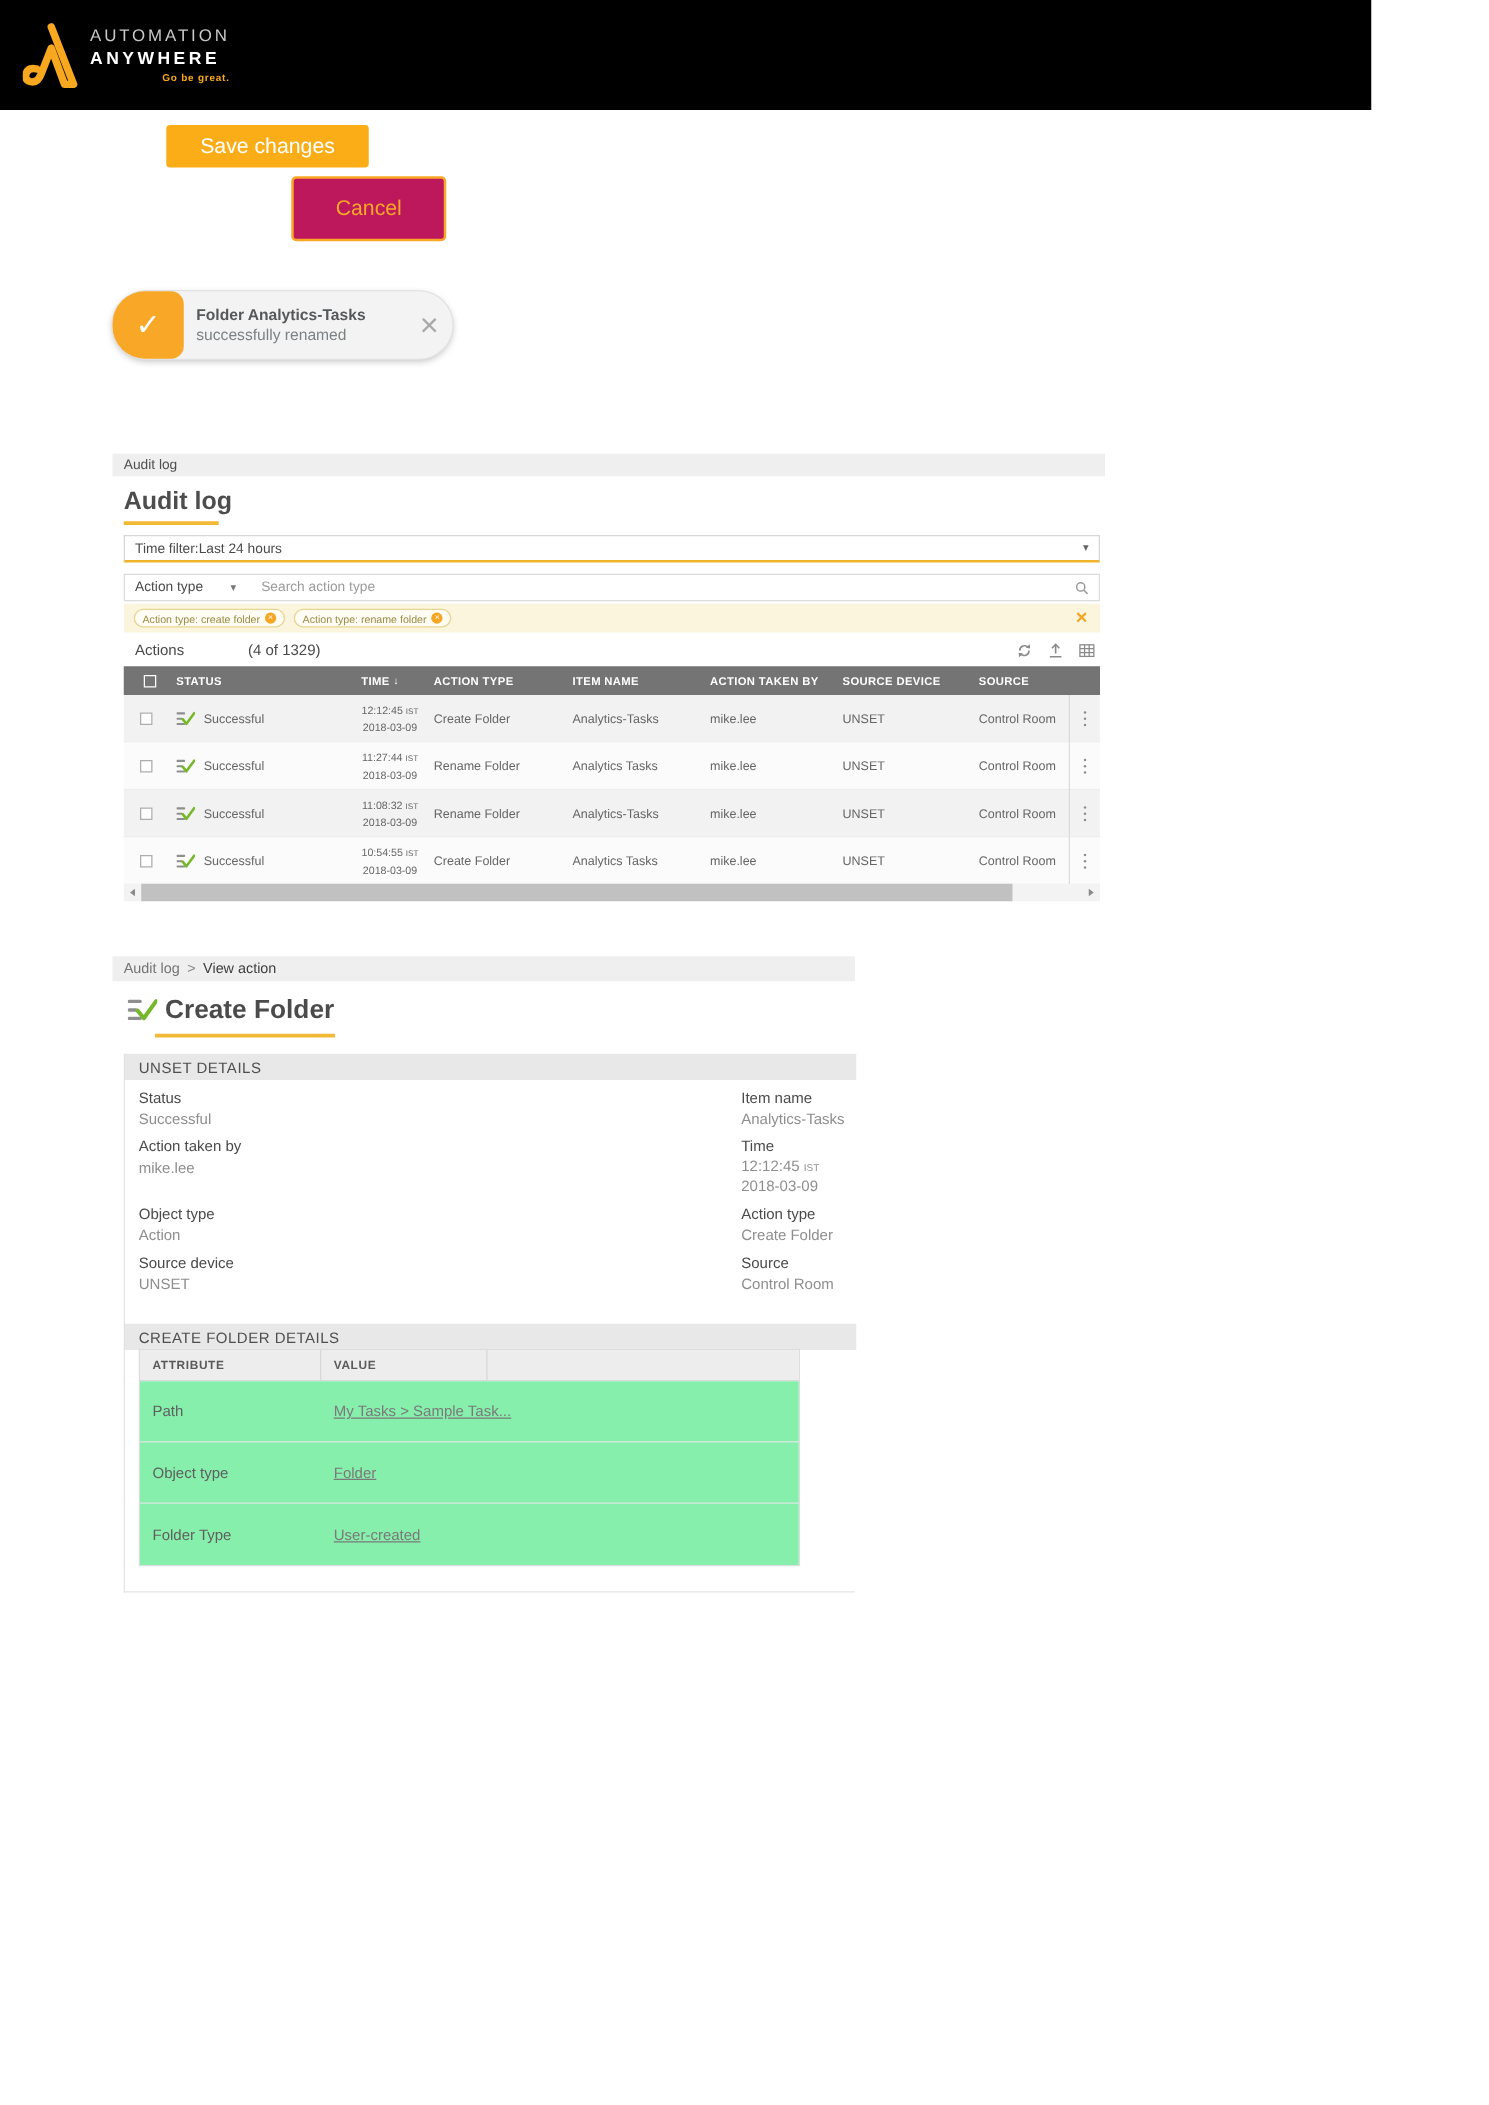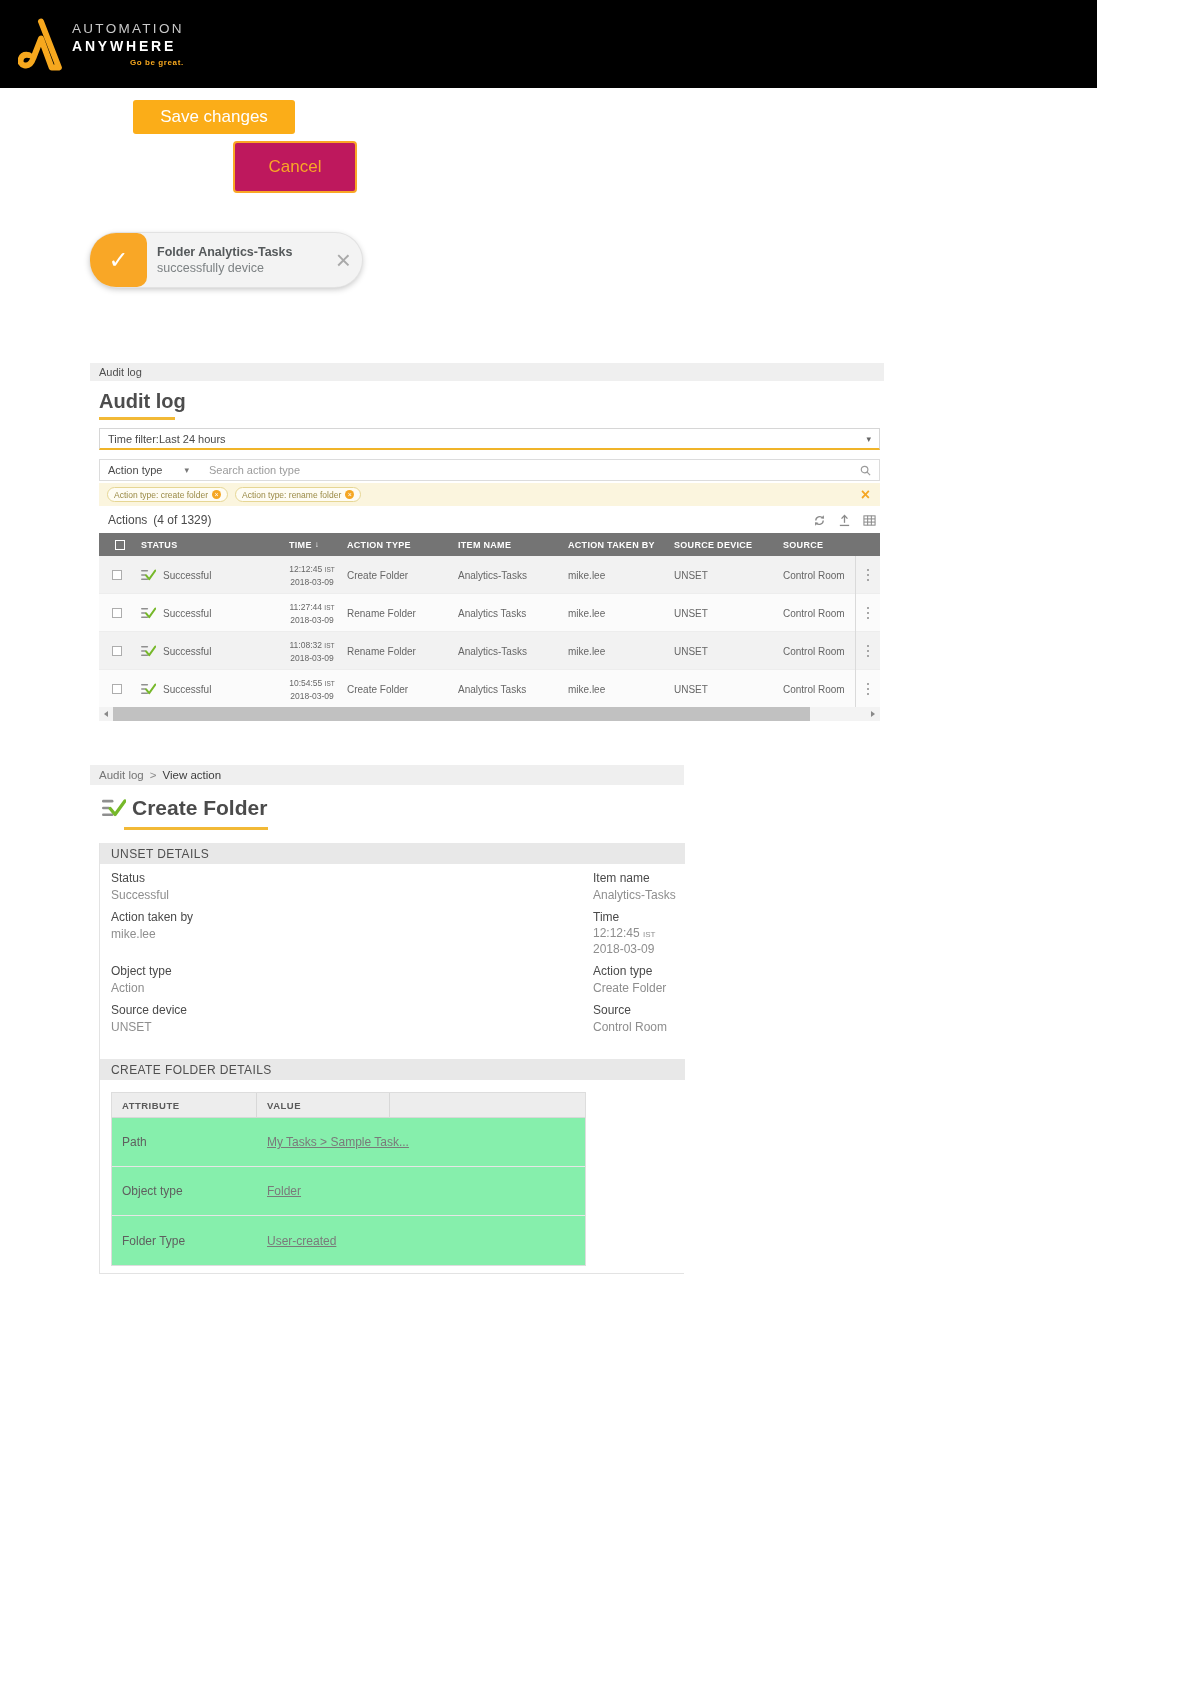--- a/index.html
+++ b/index.html
@@ -71,21 +71,21 @@
                display:flex; align-items:center; padding-left:8px; }
   .chip { display:inline-flex; align-items:center; background:#FEFCF3; border:1px solid #E6D694;
           border-radius:10px; height:15px; padding:0 6px; margin-right:7px; font-size:8.5px;
           color:#9a8a45; gap:4px; cursor:pointer; }
   .chip-x { width:9px; height:9px; border-radius:50%; background:#F5A623; color:#fff; font-size:7px;
             line-height:9px; text-align:center; display:inline-block; }
   .chips-clear { margin-left:auto; margin-right:10px; color:#F5A623; font-size:16px; font-weight:bold;
                  line-height:1; cursor:pointer; }
 
   .actions-bar { position:absolute; left:99px; top:508px; width:781px; height:24px;
-                 display:flex; align-items:center; padding-left:9px; font-size:12px; color:#4a4a4a; }
+                 display:flex; align-items:center; padding-left:9px; font-size:12px; color:#4a4a4a;gap:45px; }
   .actions-count { margin-left:6px; }
   .actions-icons { margin-left:auto; display:flex; align-items:center; gap:10px; padding-right:3px; }
   .icon-btn { width:15px; height:15px; display:flex; align-items:center; justify-content:center; cursor:pointer; }
   .icon-btn svg { width:13px; height:13px; }
 
   .audit-table { position:absolute; left:99px; top:533px; width:781px; }
   .tgrid { display:grid; grid-template-columns:36px 148px 58px 111px 110px 106px 109px 78px 25px; }
   .t-header { background:#747474; height:23px; align-items:center; }
   .t-header .th { color:#fff; font-size:9px; font-weight:bold; letter-spacing:.3px; padding-left:6px;
                   white-space:nowrap; cursor:pointer; }
@@ -139,21 +139,21 @@
   .g-status { left:11px;  top:28px; }
   .g-item   { left:493px; top:28px; }
   .g-taken  { left:11px;  top:67px; }
   .g-time   { left:493px; top:67px; }
   .g-time .fvalue { margin-top:2px; line-height:14px; }
   .g-object { left:11px;  top:121px; }
   .g-atype  { left:493px; top:121px; }
   .g-device { left:11px;  top:160px; }
   .g-source { left:493px; top:160px; }
 
-  .attr-table { position:absolute; left:11px; top:249px; width:475px; border:1px solid #DDDDDD; }
+  .attr-table { position:absolute; left:11px; top:236px; width:529px; border:1px solid #DDDDDD; }
   .at-header { display:grid; grid-template-columns:145px 133px 1fr; height:25px; background:#EDEDED;
                border-bottom:1px solid #D8D8D8; }
   .at-th { display:flex; align-items:center; padding-left:10px; font-size:9.5px; font-weight:bold;
            color:#5a5a5a; letter-spacing:.5px; border-right:1px solid #D8D8D8; }
   .at-th:last-child { border-right:none; }
   .at-row { display:grid; grid-template-columns:145px 1fr; height:49px; background:#86efac;
             border-bottom:1px solid #E6E6E6; }
   .at-row:last-child { border-bottom:none; }
   .at-cell { display:flex; align-items:center; padding-left:10px; font-size:12px; }
   .at-attr { color:#5f5f5f; }
@@ -211,21 +211,21 @@
   </div>
 </header>
 
 <button class="btn-save">Save changes</button>
 <button class="btn-cancel">Cancel</button>
 
 <div class="toast">
   <div class="toast-badge">✓</div>
   <div class="toast-text">
     <div class="toast-title">Folder Analytics-Tasks</div>
-    <div class="toast-sub">successfully device</div>
+    <div class="toast-sub">successfully renamed</div>
   </div>
   <span class="toast-close">×</span>
 </div>
 
 <div id="crumb1" class="crumb-bar">
   <span>Audit log</span>
 </div>
 
 <h1 class="audit-title">Audit log</h1>
 <div class="audit-underline"></div>

